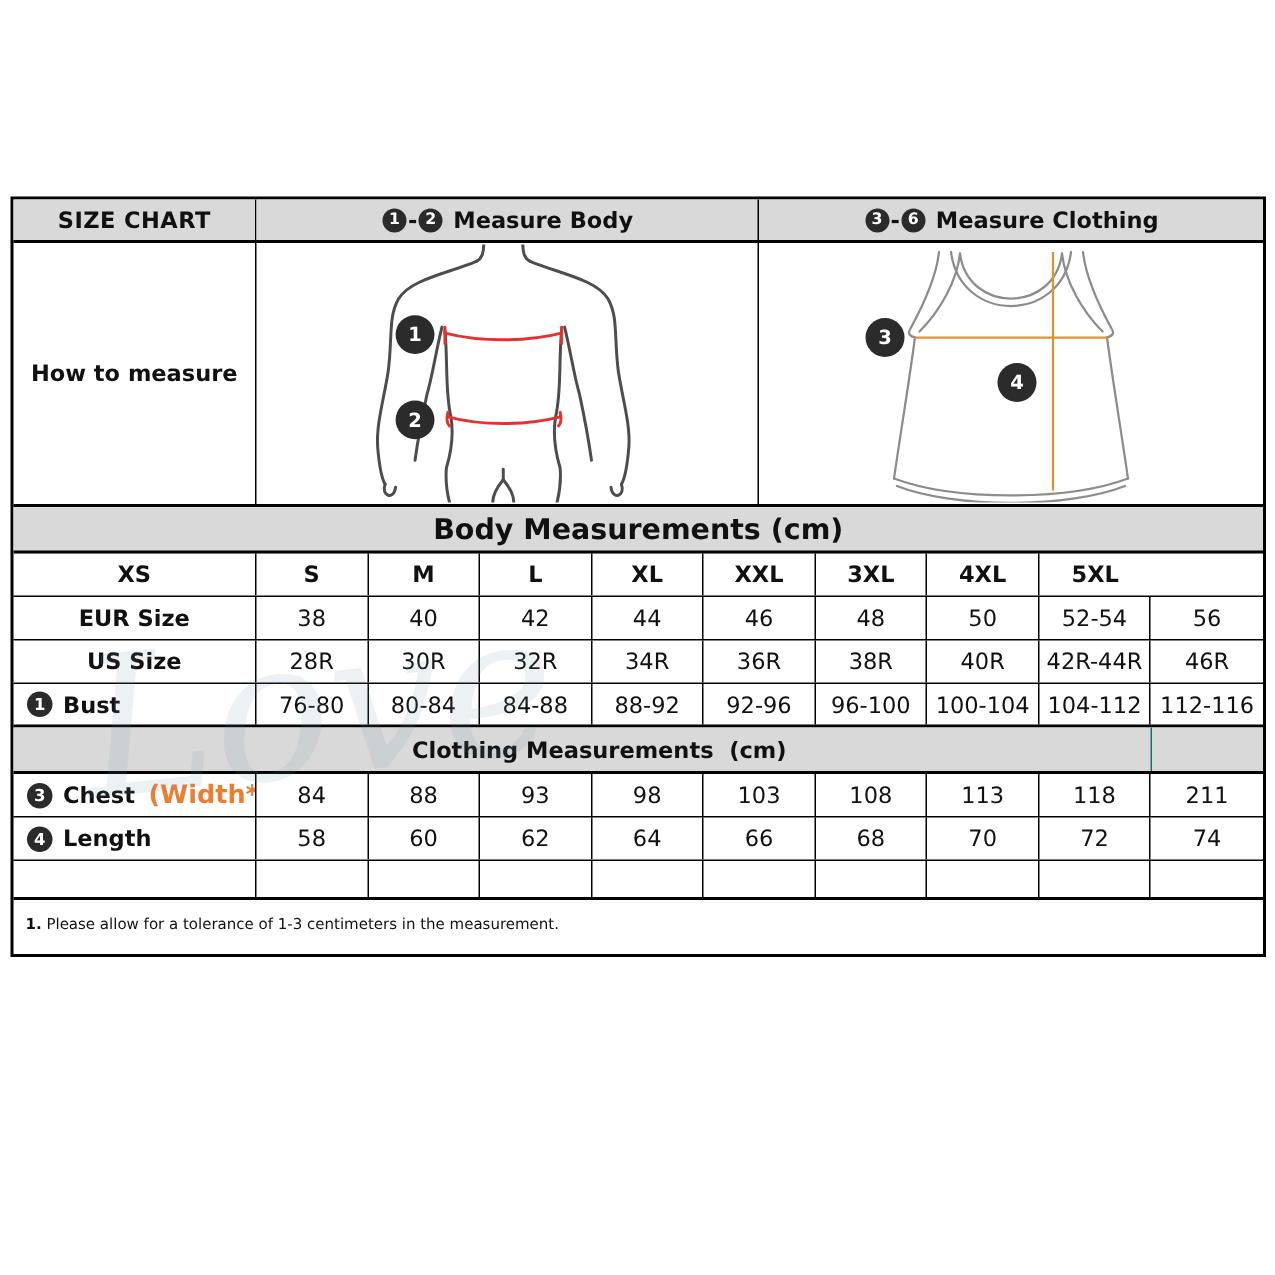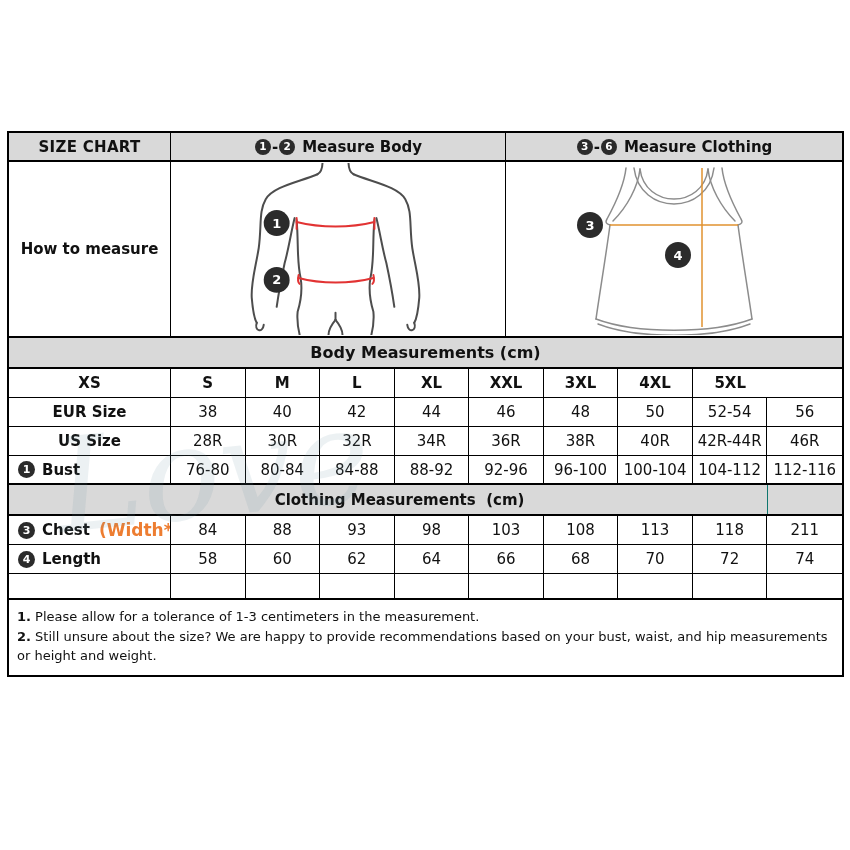--- a/index.html
+++ b/index.html
@@ -21,21 +21,21 @@
   }
   .top-header>div:not(:last-child){border-right:1px solid #000;}
   .size-chart-cell{font-size:16px;letter-spacing:.3px;}
   
   .illus-row{grid-template-columns:162px 335px 1fr;height:176px;border-bottom:2px solid #000;}
   .illus-row>div{box-sizing:border-box;display:flex;align-items:center;justify-content:center;overflow:hidden;}
   .illus-row>div:not(:last-child){border-right:1px solid #000;}
   .how-to{font-weight:bold;font-size:15px;}
   
   .band{height:29px;border-bottom:2px solid #000;background:var(--band_bg,#d9d9d9);}
-  .band-full{display:flex;align-items:center;justify-content:center;font-weight:bold;font-size:16px;}
+  .band-full{display:flex;align-items:center;justify-content:center;font-weight:bold;font-size:19px;}
   .band-split{display:grid;grid-template-columns:1fr 74px;}
   .band-split>div{display:flex;align-items:center;justify-content:center;font-weight:bold;font-size:15px;box-sizing:border-box;white-space:pre;}
   .band-split>div:first-child{border-right:1px solid #0f766e;margin-left:23px;}
   
   .m-row{grid-template-columns:162px repeat(9,1fr);height:29px;border-bottom:2px solid #000;}
   .m-row.thin{border-bottom:1px solid #000;}
   .m-row>div{
     box-sizing:border-box;display:flex;align-items:center;justify-content:center;
     font-size:15px;overflow:hidden;
   }
@@ -45,21 +45,21 @@
   .empty-row{height:26px;}
   .badge{
     width:17px;height:17px;border-radius:50%;background:var(--badge_bg,#2b2b2b);color:#fff;
     font-size:11px;font-weight:bold;display:inline-flex;align-items:center;justify-content:center;
     flex:0 0 auto;line-height:1;
   }
   .hdr-badge{width:16px;height:16px;font-size:10.5px;margin:0 1px;}
   .hdr-label{margin-left:6px;}
   .width-note{color:var(--note_accent,#ed7d31);font-weight:bold;font-size:17px;margin-left:2px;}
   
-  .notes{padding:7px 10px 9px 8px;font-size:13px;line-height:19.5px;}
+  .notes{padding:7px 10px 9px 8px;font-size:10px;line-height:19.5px;}
   .notes b{font-weight:bold;}
   
   .watermark{
     position:absolute;left:55px;top:395px;z-index:6;pointer-events:none;
     font-family:"DejaVu Serif","Liberation Serif",serif;font-style:italic;
     font-size:130px;color:rgba(110,150,160,0.13);transform:rotate(-6deg);
     user-select:none;
   }
 </style>
 </head>
@@ -254,16 +254,15 @@
       <div></div>
       <div></div>
     <div></div>
       <div></div>
       <div></div>
     <div></div>
   </div>
 
   <div class="notes">
     <div><b>1.</b><span> Please allow for a tolerance of 1-3 centimeters in the measurement.</span></div>
-    <div><b>2.</b><span> Still unsure about the size? We are happy to provide recommendations based on your bust, waist, and hip measurements or height and weight.</span></div>
   </div>
 
 </div>
 
 </body></html>

